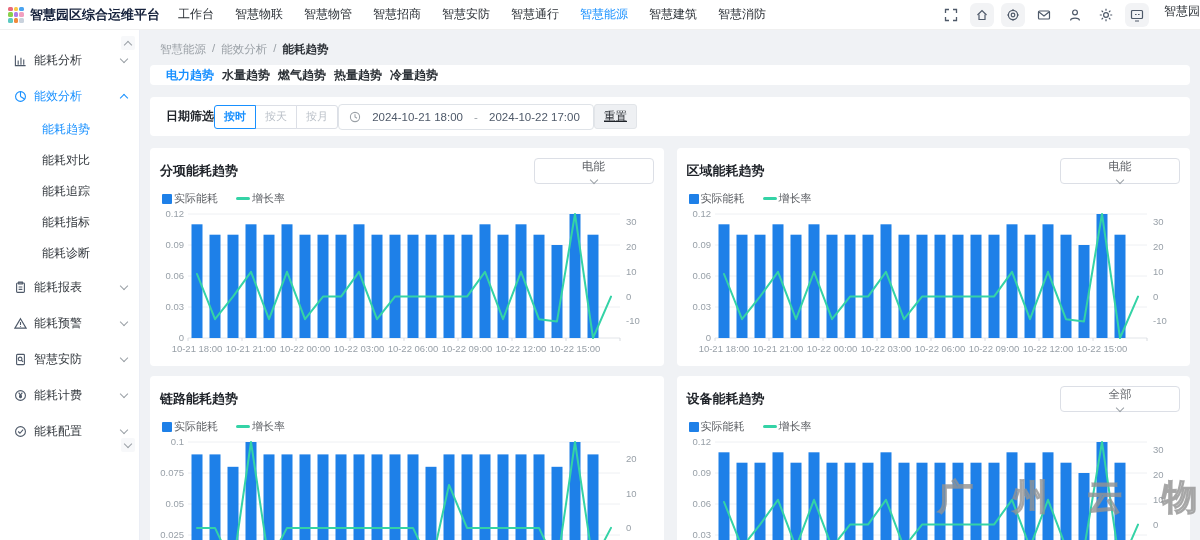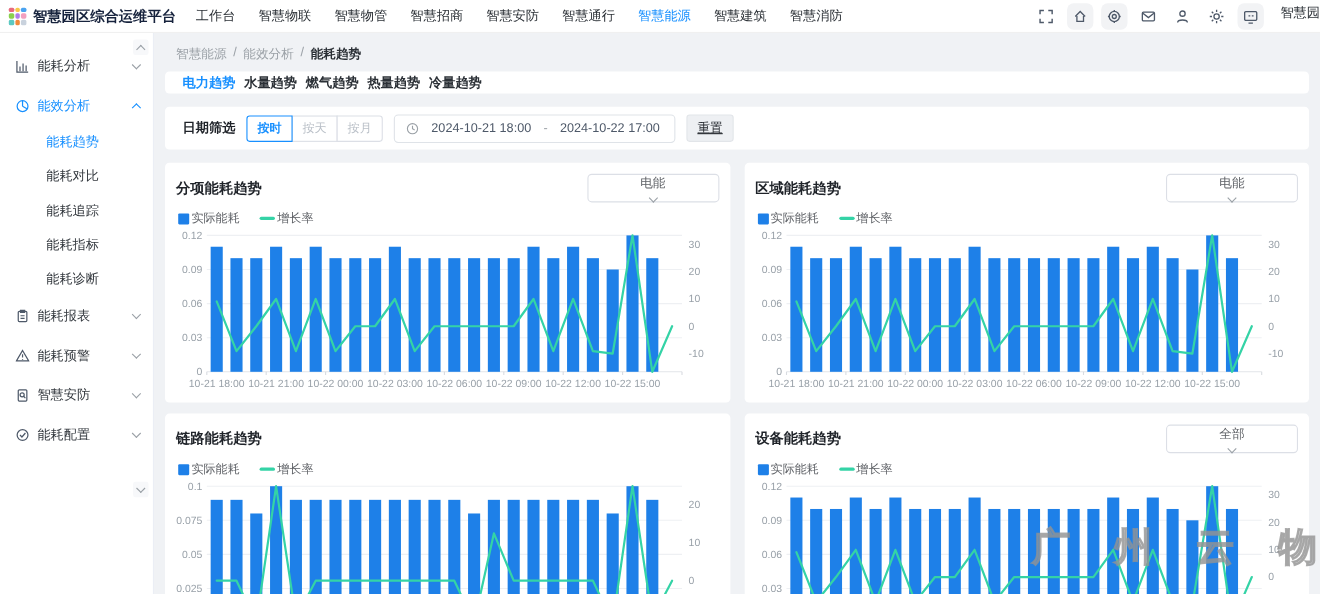--- a/index.html
+++ b/index.html
@@ -40,21 +40,21 @@
 
   .content { flex:1; padding:0 10px; position:relative; }
   .breadcrumb { padding:12px 0 0 10px; font-size:11.5px; color:#9aa0a6; display:flex; gap:6px; }
   .breadcrumb .bc-cur { color:#2b3036; font-weight:bold; }
 
   .card { background:#fff; border-radius:4px; }
   .tabs-card { margin-top:8px; height:20px; display:flex; align-items:center; gap:8px; padding:0 16px; }
   .tab { font-size:12px; color:#2b3036; font-weight:600; cursor:pointer; }
   .tab.active { color:#1890ff; }
 
-  .filter-card { margin-top:12px; height:39px; display:flex; align-items:center; padding:0 16px; gap:10px; }
+  .filter-card { margin-top:12px; height:39px; display:flex; align-items:center; padding:0 16px; gap:0; }
   .f-label { font-size:12px; font-weight:bold; color:#1f2329; }
   .mode-group { display:flex; }
   .mode { height:24px; padding:0 9px; display:flex; align-items:center; font-size:11px; color:#b9bfc7;
           border:1px solid #dcdfe6; background:#fff; margin-left:-1px; cursor:pointer; }
   .mode:first-child { border-radius:3px 0 0 3px; margin-left:0; }
   .mode:last-child { border-radius:0 3px 3px 0; }
   .mode.active { color:#1890ff; border-color:#1890ff; z-index:1; position:relative; font-weight:bold; }
   .date-box { height:26px; width:256px; border:1px solid #dfe3e8; border-radius:4px; background:#fff;
               display:flex; align-items:center; padding:0 10px; gap:8px; font-size:11.5px; color:#4e5969; }
   .date-box .dt { flex:1; text-align:center; }
@@ -215,20 +215,28 @@
         <span class="lbl">能耗预警</span>
         <i class="chev"></i>
       </div>
       <div class="side-item">
         <svg width="13" height="13" viewBox="0 0 14 14" fill="none" stroke="#4e5969" stroke-width="1.2">
             <rect x="2.8" y="1.5" width="8.4" height="11" rx="1"></rect>
             <circle cx="6.6" cy="6.4" r="2"></circle>
             <path d="M8 7.8l1.8 1.8"></path>
           </svg>
         <span class="lbl">智慧安防</span>
+        <i class="chev"></i>
+      </div>
+      <div class="side-item">
+        <svg width="13" height="13" viewBox="0 0 14 14" fill="none" stroke="#4e5969" stroke-width="1.2">
+            <circle cx="7" cy="7" r="5.3"></circle>
+            <path d="M5 4l2 2.6L9 4M7 6.6V10M5.4 7.4h3.2M5.4 8.8h3.2"></path>
+          </svg>
+        <span class="lbl">能耗计费</span>
         <i class="chev"></i>
       </div>
       <div class="side-item">
         <svg width="13" height="13" viewBox="0 0 14 14" fill="none" stroke="#4e5969" stroke-width="1.2">
             <circle cx="7" cy="7" r="5.3"></circle>
             <path d="M4.5 7l1.9 1.9L9.8 5"></path>
           </svg>
         <span class="lbl">能耗配置</span>
         <i class="chev"></i>
       </div>

